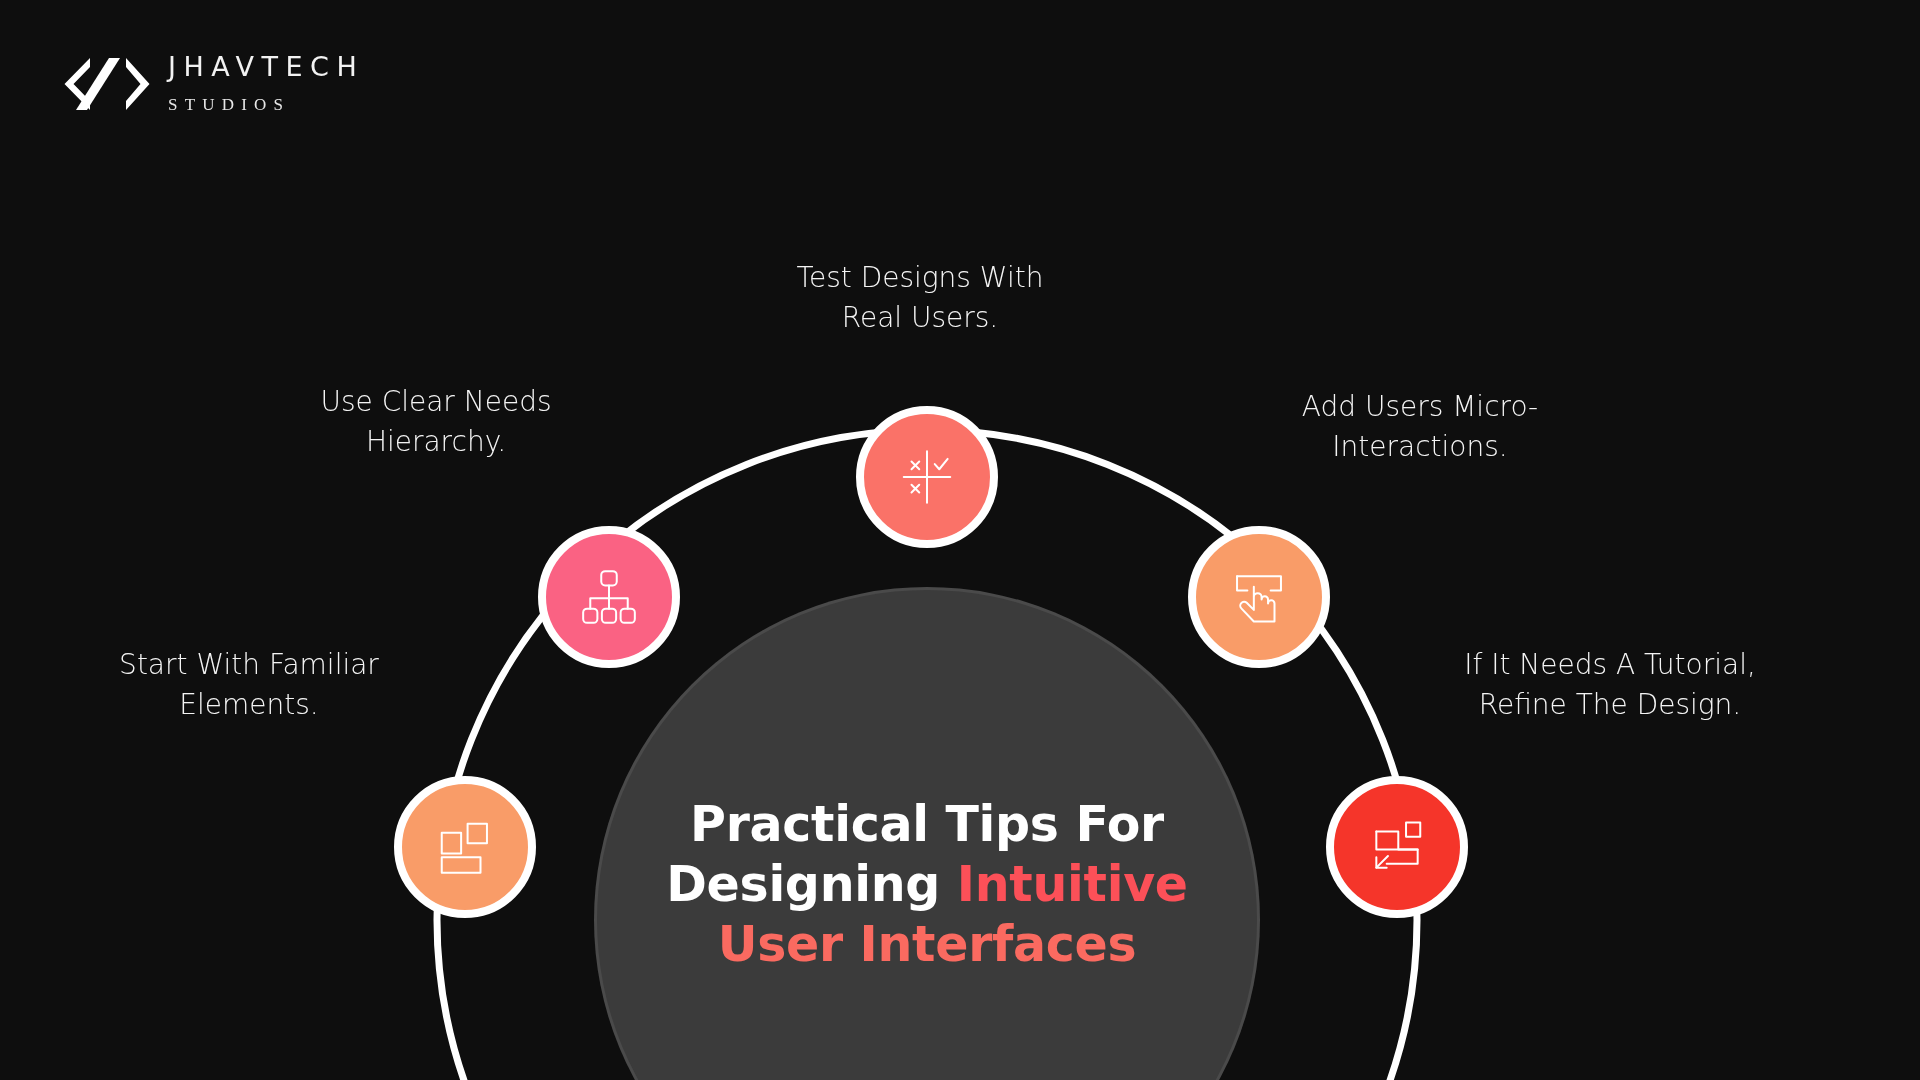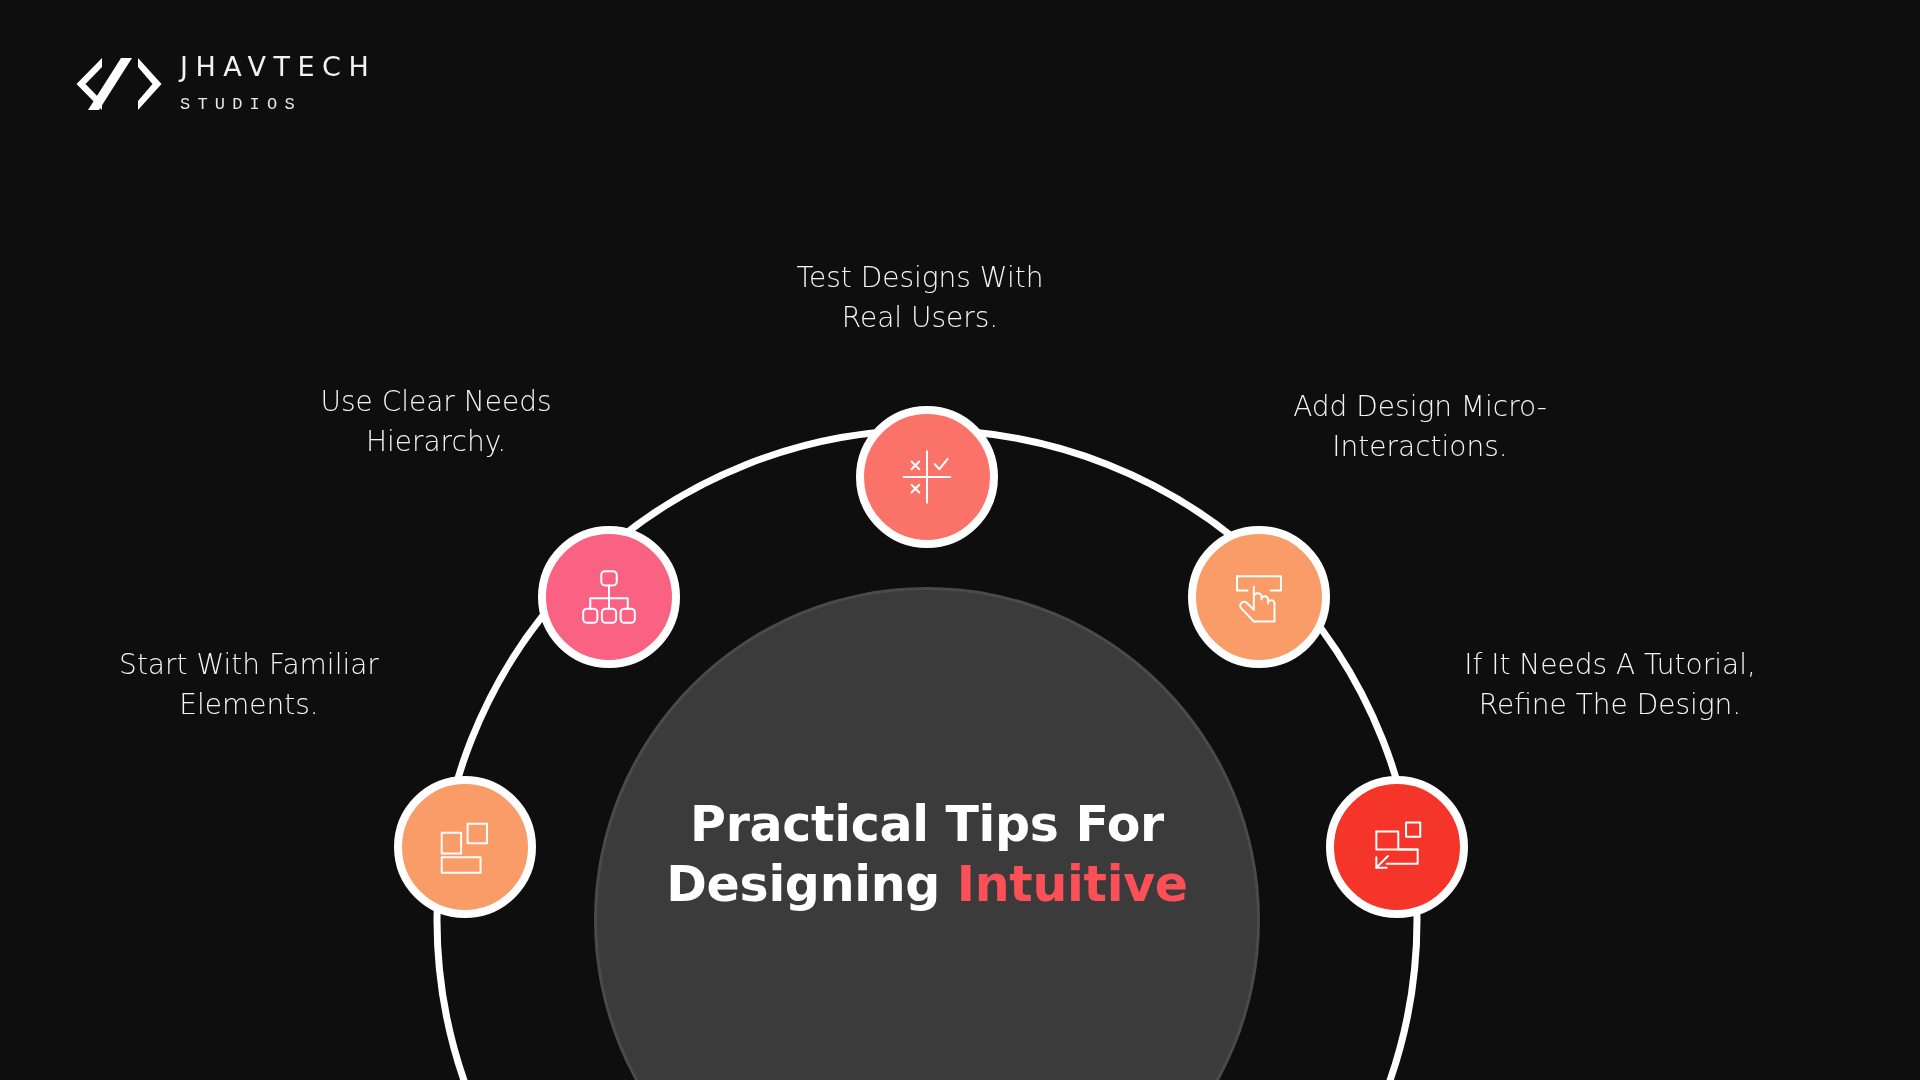--- a/index.html
+++ b/index.html
@@ -13,35 +13,35 @@
   #canvas {
     position:relative;
     width:1920px; height:1080px;
     background:#0e0e0e;
     overflow:hidden;
   }
 
   
   #logo {
     position:absolute;
-    left:76px; top:52px;
+    left:64px; top:52px;
     display:flex; align-items:center; gap:18px;
     height:64px;
   }
   #logo-mark { width:86px; height:56px; display:block; }
   #logo-text { display:flex; flex-direction:column; justify-content:center; }
   #logo-name {
     font-family:"DejaVu Sans", sans-serif;
     font-size:27px; font-weight:400;
     letter-spacing:7.5px;
     color:#f2f2f2;
     line-height:1.04;
   }
   #logo-sub {
-    font-family:Liberation Mono, monospace;
+    font-family:Liberation Serif, serif;
     font-size:17px; font-weight:400;
     letter-spacing:7.2px;
     color:#e8e8e8;
     line-height:1.2;
     margin-top:14px;
   }
 
   
   #stage { position:absolute; left:0; top:0; width:1920px; height:1080px; }
   #ring-svg { position:absolute; left:0; top:0; width:1920px; height:1080px; }
@@ -127,20 +127,21 @@
   <div id="stage">
 
     <svg id="ring-svg" viewBox="0 0 1920 1080">
       <circle cx="927" cy="920" r="490" fill="none" stroke="#ffffff" stroke-width="7"></circle>
     </svg>
 
     <div id="hub">
       <div id="hub-text">
         <div class="hub-line">Practical Tips For</div>
         <div class="hub-line"><span>Designing </span><span class="accent">Intuitive</span></div>
+        <div class="hub-line accent-2">User Interfaces</div>
       </div>
     </div>
 
     <div class="node" id="node-test">
       <svg viewBox="0 0 48 48" fill="none" stroke="#ffffff" stroke-width="2" stroke-linecap="round" stroke-linejoin="round">
         <line x1="24" y1="4" x2="24" y2="44"></line>
         <line x1="6" y1="24" x2="42" y2="24"></line>
         <path d="M12 12 L18 18 M18 12 L12 18"></path>
         <path d="M30 14 L33.5 18 L40 10"></path>
         <path d="M12 30 L18 36 M18 30 L12 36"></path>
@@ -184,19 +185,19 @@
         <path d="M8 40 L8 32 M8 40 L16 40"></path>
       </svg>
     </div>
 
     <div class="label" id="label-test">Test Designs With
 Real Users.</div>
     <div class="label" id="label-hierarchy">Use Clear Needs
 Hierarchy.</div>
     <div class="label" id="label-familiar">Start With Familiar
 Elements.</div>
-    <div class="label" id="label-micro">Add Design Micro-
+    <div class="label" id="label-micro">Add Users Micro-
 Interactions.</div>
     <div class="label" id="label-tutorial">If It Needs A Tutorial,
 Refine The Design.</div>
 
   </div>
 </div>
 
 </body></html>

